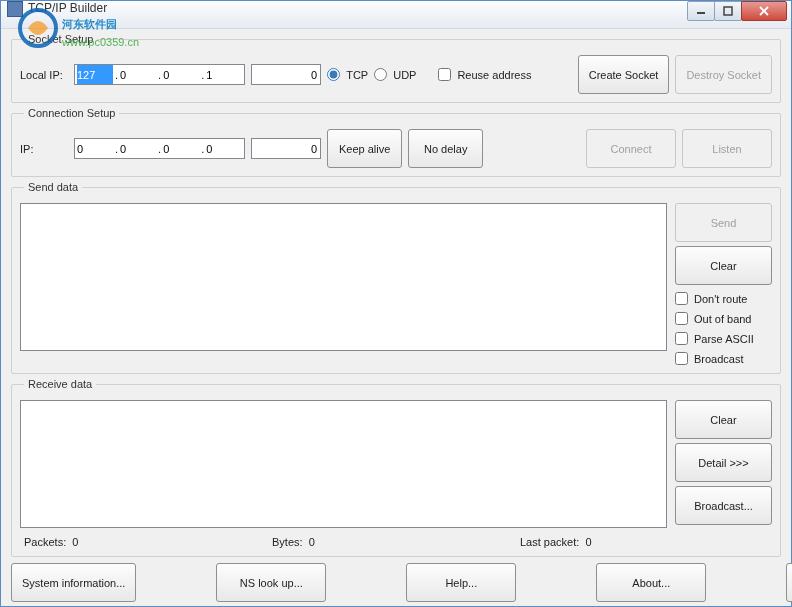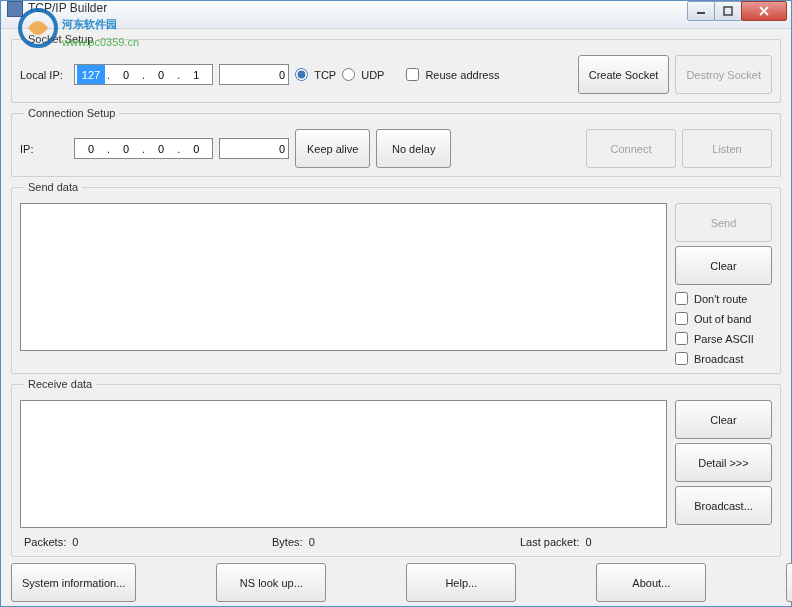--- a/index.html
+++ b/index.html
@@ -14,21 +14,21 @@
 .winbtn{width:28px;height:20px;border:1px solid #8ba3bf;background:linear-gradient(#f3f6fa,#d6dfeb);display:flex;align-items:center;justify-content:center;color:#444;border-radius:0 0 2px 2px;margin-left:-1px}
 .winbtn.min{border-top-left-radius:2px;border-bottom-left-radius:2px}
 .winbtn.close{width:46px;background:linear-gradient(#e79994,#cf4b3d);border-color:#a33a30;color:#fff;border-top-right-radius:2px;border-bottom-right-radius:2px}
 .winbtn svg{display:block}
 .client{padding:4px 10px 6px;height:calc(100% - 28px);display:flex;flex-direction:column;gap:4px}
 fieldset{border:1px solid #d0d0d0;border-radius:2px;padding:10px 8px 8px;position:relative}
 legend{font-size:11px;color:#333;padding:0 4px;margin-left:4px}
 .row{display:flex;align-items:center;gap:6px}
 .lbl{color:#222}
 .ipbox{display:flex;align-items:center;border:1px solid #828790;background:#fff;height:21px;padding:0 2px}
-.ipoct{width:28px;border:0;text-align:center;height:19px;outline:none;font-size:11px}
+.ipoct{width:36px;border:0;text-align:left;height:19px;outline:none;font-size:11px}
 .ipoct.sel{background:#3399ff;color:#fff}
 .ipdot{color:#222;padding:0 2px}
 .txt{height:21px;border:1px solid #828790;background:#fff;padding:0 3px;text-align:right}
 .btn{height:39px;min-width:75px;padding:0 10px;background:linear-gradient(#fdfdfd,#e8e8e8);border:1px solid #8e8f8f;border-radius:3px;color:#222;cursor:pointer}
 .btn:disabled,.btn.disabled{color:#a0a0a0;background:#f0f0f0;border-color:#c7c7c7;cursor:default}
 .radio,.check{width:13px;height:13px;accent-color:#3b78b5}
 .spacer{flex:1}
 .textarea-big{width:100%;border:1px solid #828790;background:#fff;resize:none;outline:none;padding:2px;font-family:"Courier New",monospace}
 .send-wrap{flex:0 0 auto}
 .send-body{display:flex;gap:8px;align-items:stretch}

